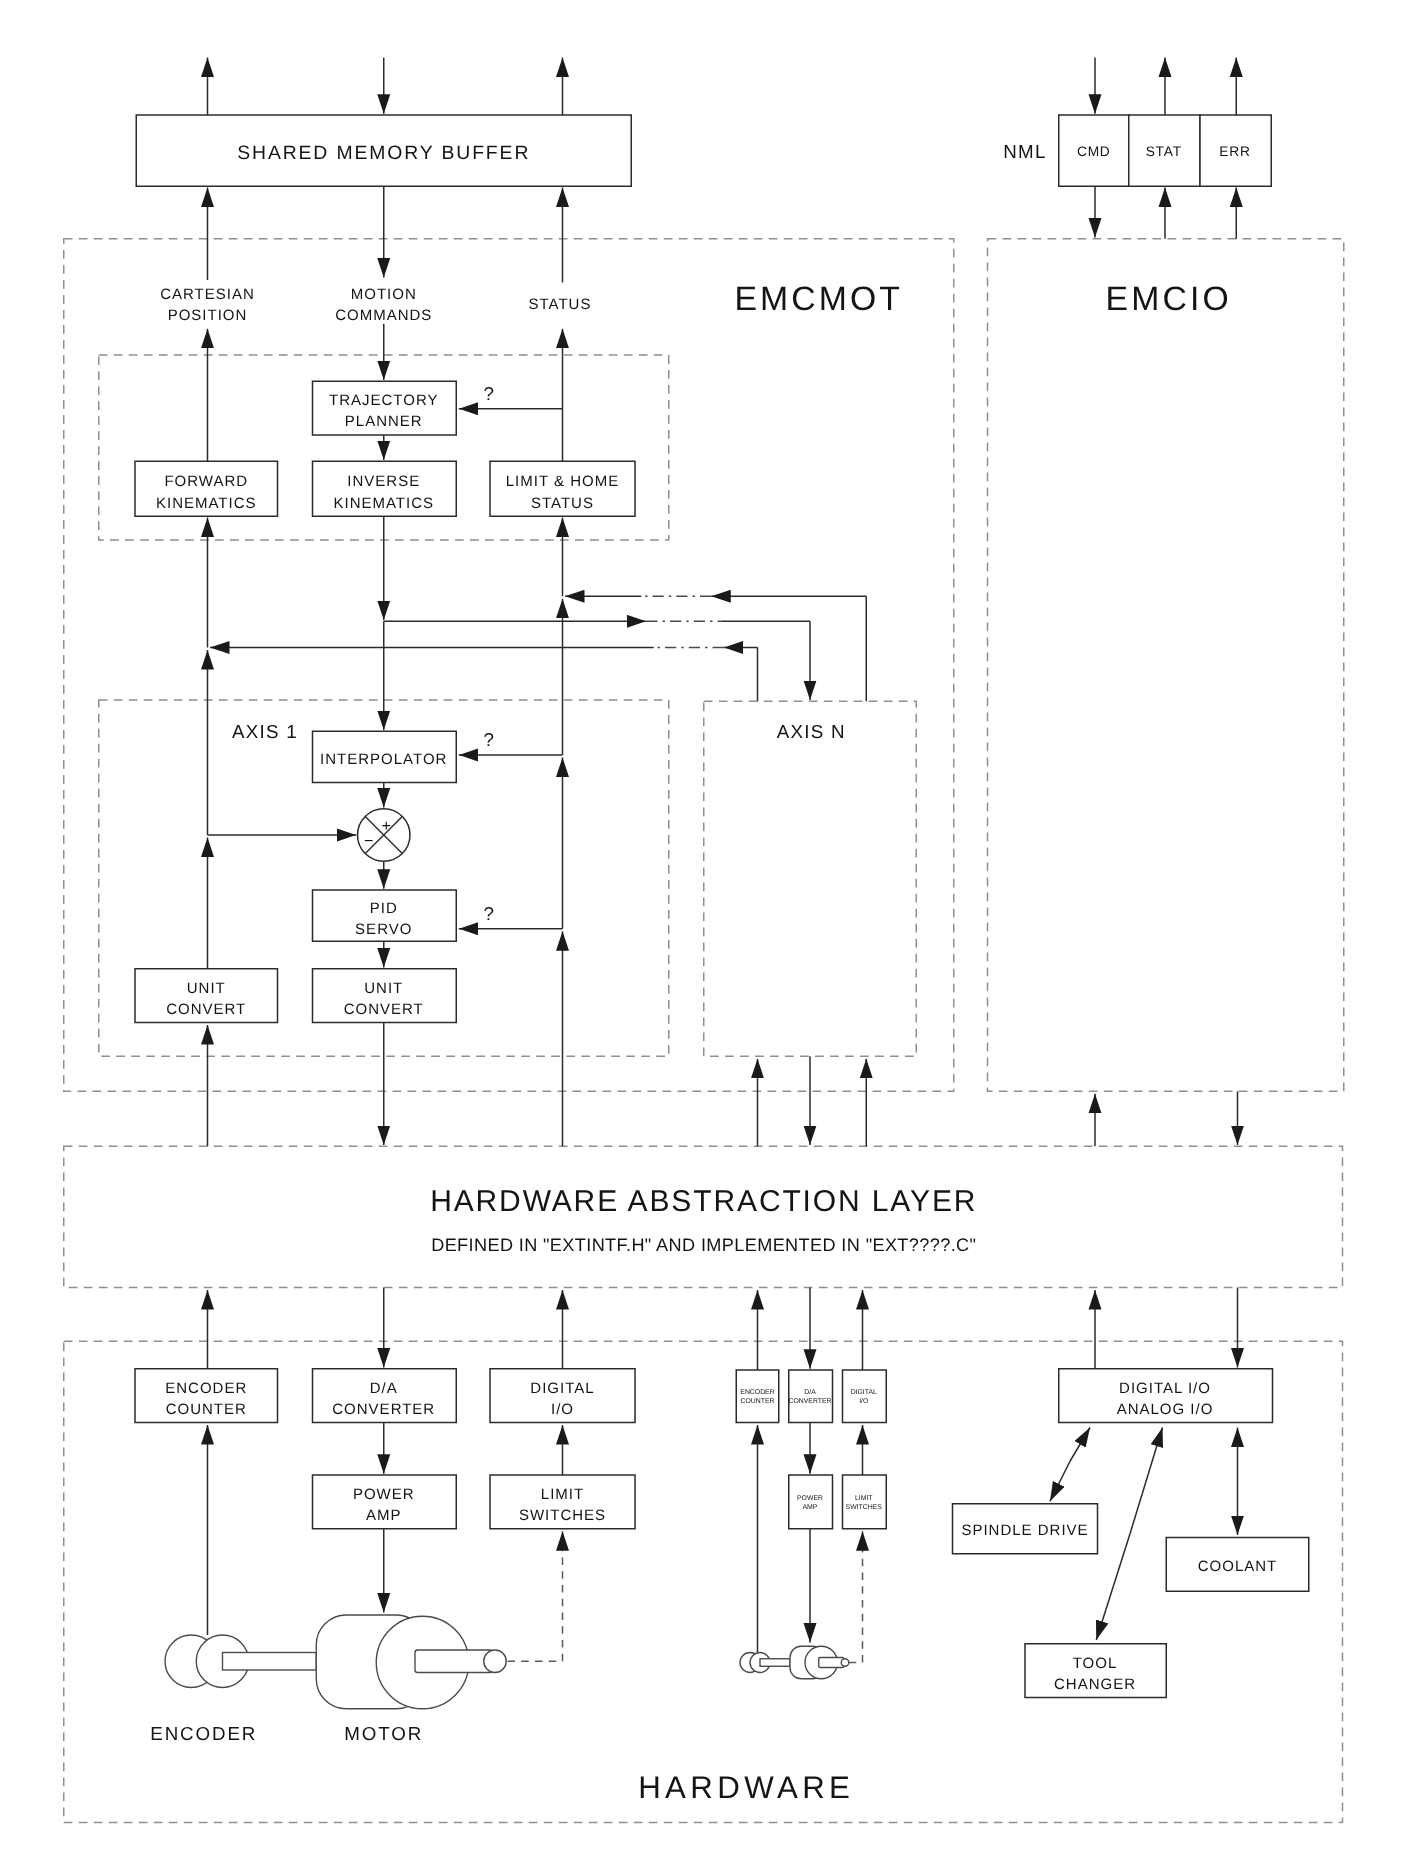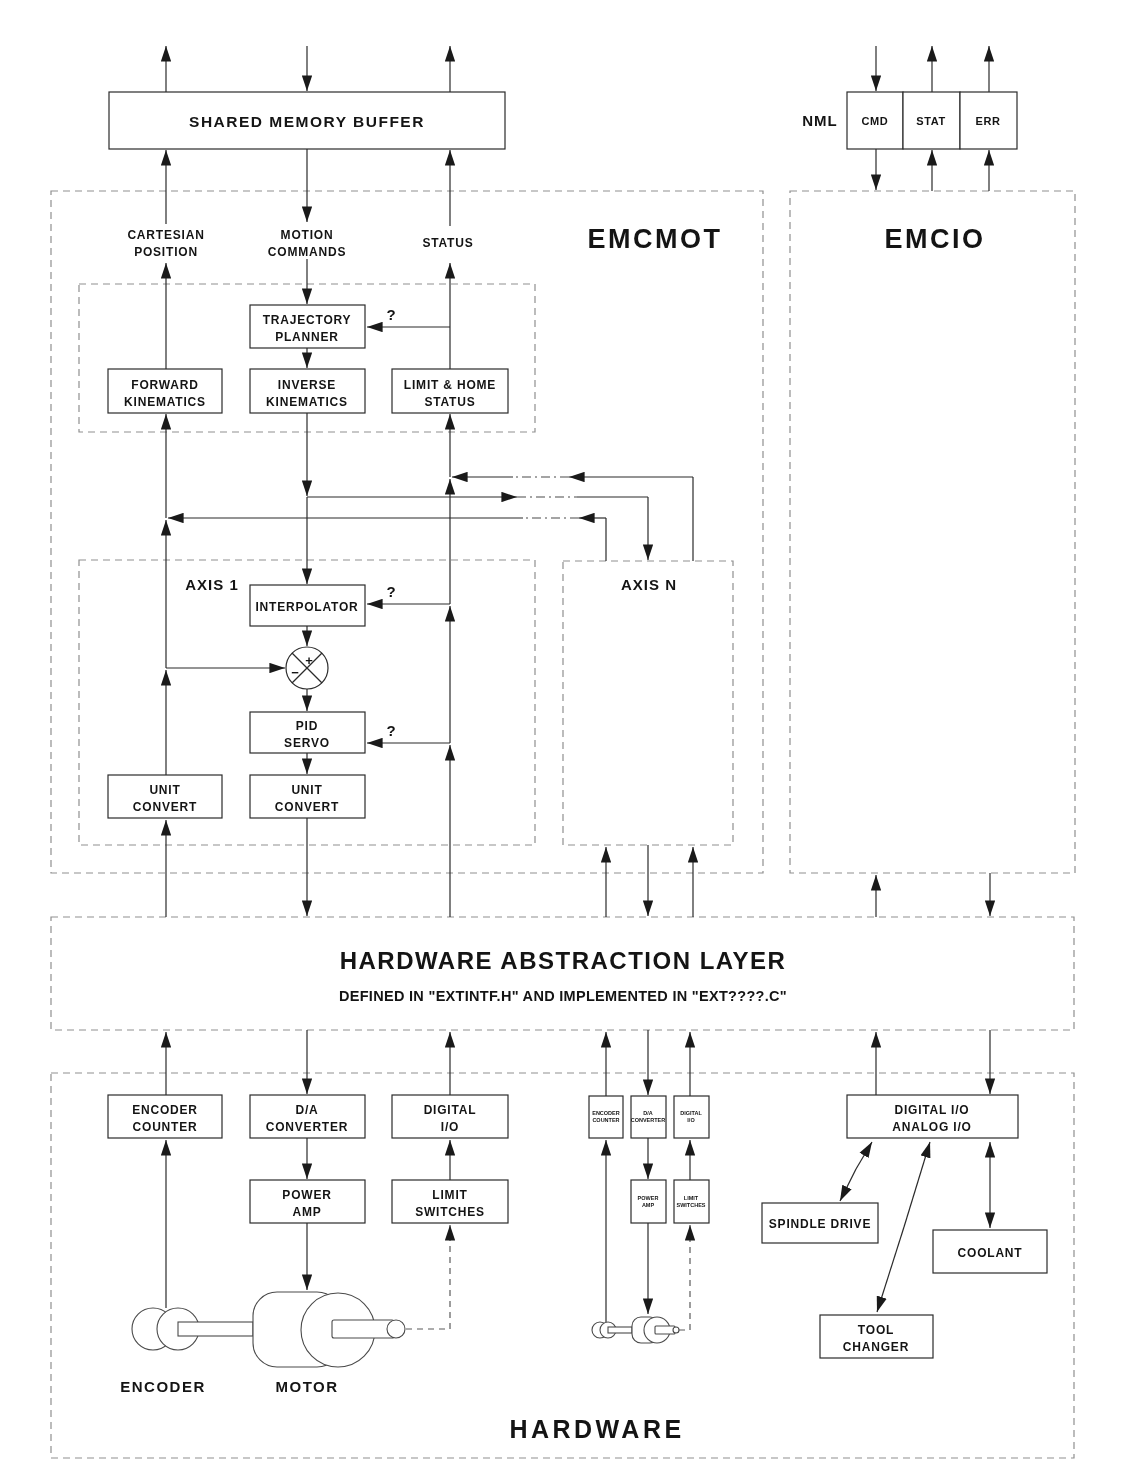--- a/index.html
+++ b/index.html
@@ -1,16 +1,16 @@
 <!DOCTYPE html>
 <html><head>
 <meta charset="utf-8">
 <style>
   html,body { margin:0; padding:0; background:#ffffff; }
-  .stage { position:relative; width:1122px; height:1480px; background:#fff; overflow:hidden;font-weight:bold; }
+  .stage { position:relative; width:1122px; height:1480px; background:#fff; overflow:hidden; }
   svg { position:absolute; left:0; top:0; }
 
   .t   { font-family:"Liberation Sans", sans-serif; fill:#141414; text-anchor:middle; }
   .lbl { font-size:12px; letter-spacing:0.8px; }      
   .bx  { font-size:12px; letter-spacing:0.8px; }      
   .big { font-size:27px; letter-spacing:2.5px; }      
   .smb { font-size:15.5px; letter-spacing:1.5px; }
   .nml { font-size:15px; letter-spacing:1px; }
   .chn { font-size:11px; letter-spacing:0.6px; }
   .axs { font-size:15px; letter-spacing:1px; }

